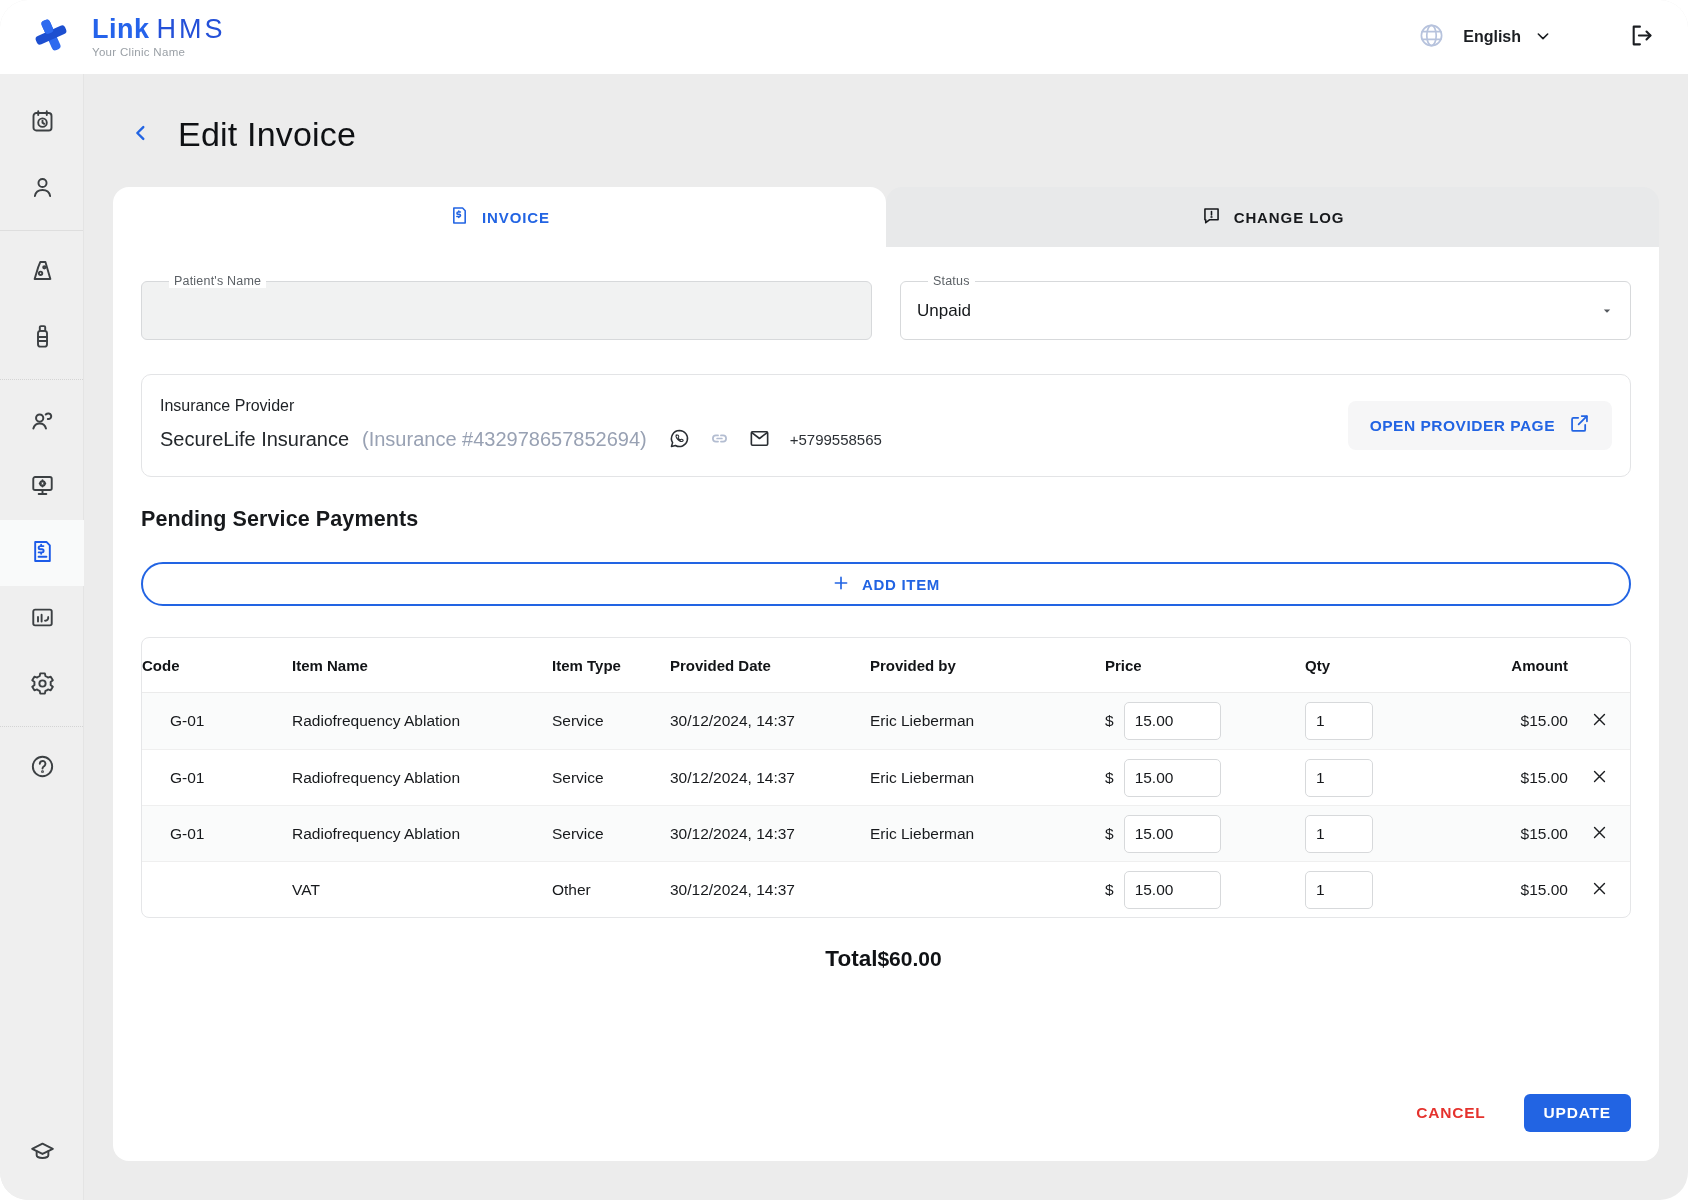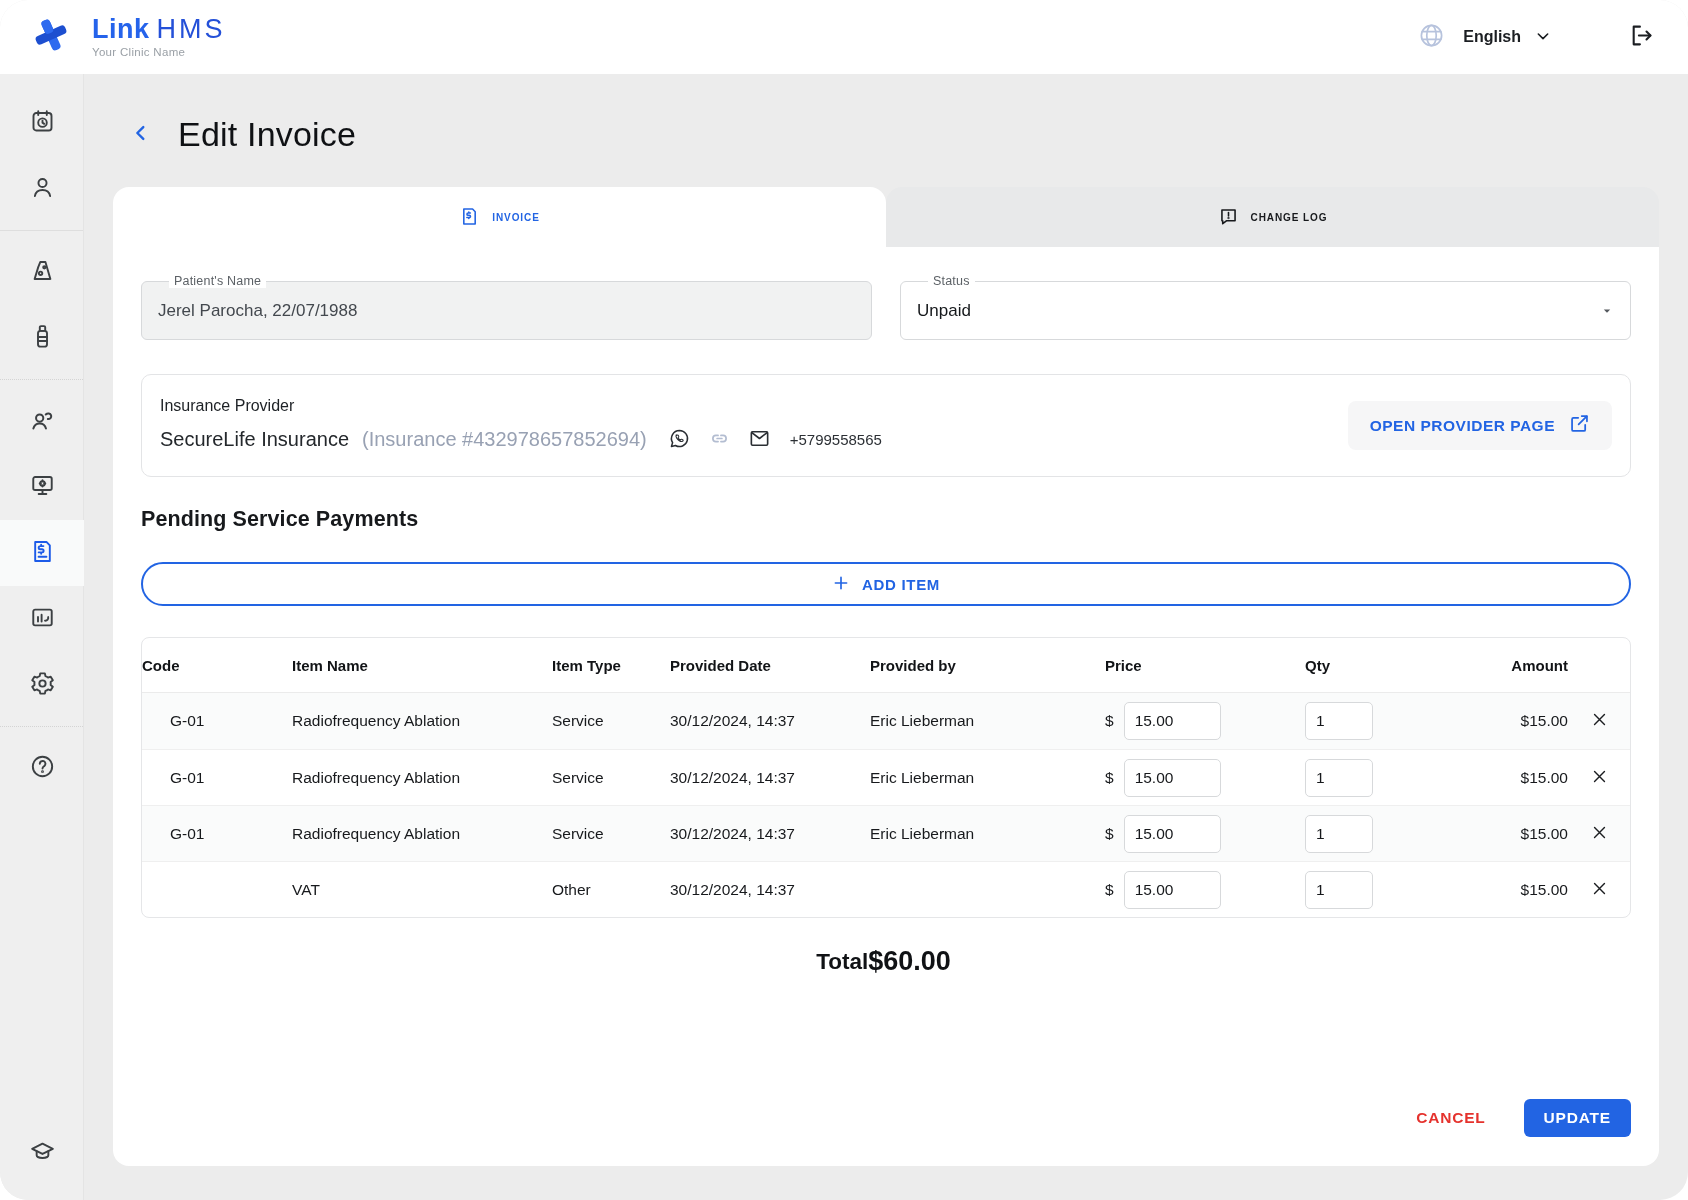--- a/index.html
+++ b/index.html
@@ -36,21 +36,21 @@
   main { flex:1; padding:0 29px; min-width:0; }
 
   
   .title-row { display:flex; align-items:center; gap:22px; margin:36px 0 0 13px; height:48px; }
   .back-btn { background:none; border:none; cursor:pointer; display:flex; align-items:center; padding:4px; }
   h1.page-title { font-size:34px; font-weight:500; color:#0f1114; letter-spacing:.2px; }
 
   
   .card { margin-top:29px; width:1546px; }
   .tabs { display:flex; height:60px; }
-  .tab { flex:1; display:flex; align-items:center; justify-content:center; gap:12px; font-size:10px; font-weight:700; letter-spacing:.9px; border:none; cursor:pointer; }
+  .tab { flex:1; display:flex; align-items:center; justify-content:center; gap:12px; font-size:15px; font-weight:700; letter-spacing:.9px; border:none; cursor:pointer; }
   .tab-invoice { background:#ffffff; color:#2264e3; border-radius:16px 16px 0 0; }
   .tab-changelog { background:#e8e9ea; color:#17191c; border-radius:16px 16px 0 0; }
   .card-body { background:#ffffff; border-radius:0 0 16px 16px; padding:0 28px 29px 28px; }
 
   
   .field-row { display:flex; gap:28px; padding-top:34px; }
   .field { position:relative; flex:1; height:59px; border:1px solid #d7d9db; border-radius:6px; background:#ffffff; display:flex; align-items:center; }
   .field.disabled { background:#f1f2f2; }
   .field-label { position:absolute; top:-8px; left:11px; background:#ffffff; padding:0 5px; font-size:12.5px; color:#5c6166; letter-spacing:.2px;margin-left:16px; }
   .field input { border:none; outline:none; background:transparent; font-family:inherit; font-size:17px; color:#43484e; padding:0 16px; width:100%; }
@@ -87,21 +87,21 @@
   .price-cell { display:flex; align-items:center; gap:10px; }
   .currency { color:#17191c; }
   .num-input { height:38px; border:1px solid #d7d9db; border-radius:5px; font-family:inherit; font-size:15.5px; color:#17191c; padding:0 10px; outline:none; background:#fff; }
   .price-input { width:97px; }
   .qty-input { width:68px; }
   .remove-btn { background:none; border:none; cursor:pointer; display:flex; align-items:center; justify-content:center; padding:6px; justify-self:center; }
 
   
   .total-row { margin-top:28px; display:flex; justify-content:center; align-items:center; padding:0 22px 0 17px; }
   .total-label { font-size:22.5px; font-weight:700; color:#101215; }
-  .total-value { font-size:27px; font-weight:700; color:#101215; }
+  .total-value { font-size:21px; font-weight:700; color:#101215; }
   .footer-actions { margin-top:122px; display:flex; justify-content:flex-end; align-items:center; gap:34px; }
   .cancel-btn { background:none; border:none; cursor:pointer; font-family:inherit; font-size:15.5px; font-weight:700; letter-spacing:.8px; color:#e5322d; padding:8px 4px; }
   .update-btn { background:#2264e3; border:none; border-radius:6px; cursor:pointer; font-family:inherit; font-size:15.5px; font-weight:700; letter-spacing:.8px; color:#ffffff; height:38px; padding:0 20px; }
 
   svg.ic { fill:none; stroke-linecap:round; stroke-linejoin:round; }
 </style>
 </head>
 <body>
 
 <div class="app">
@@ -303,21 +303,20 @@
             </span>
             <span>CHANGE LOG</span>
           </button>
         </div>
 
         <div class="card-body">
 
           <div class="field-row">
             <div class="field disabled">
               <span class="field-label">Patient's Name</span>
-              <input type="text" disabled="" value="Jerel Parocha, 22/07/1988" style="">
             </div>
             <div class="field">
               <span class="field-label">Status</span>
               <span class="select-value">Unpaid</span>
               <span class="caret">
                 <svg width="14" height="14" viewBox="0 0 24 24" fill="#54585d">
                     <path d="M6.5 9.5l5.5 5.5 5.5-5.5z"></path>
                   </svg>
               </span>
             </div>

